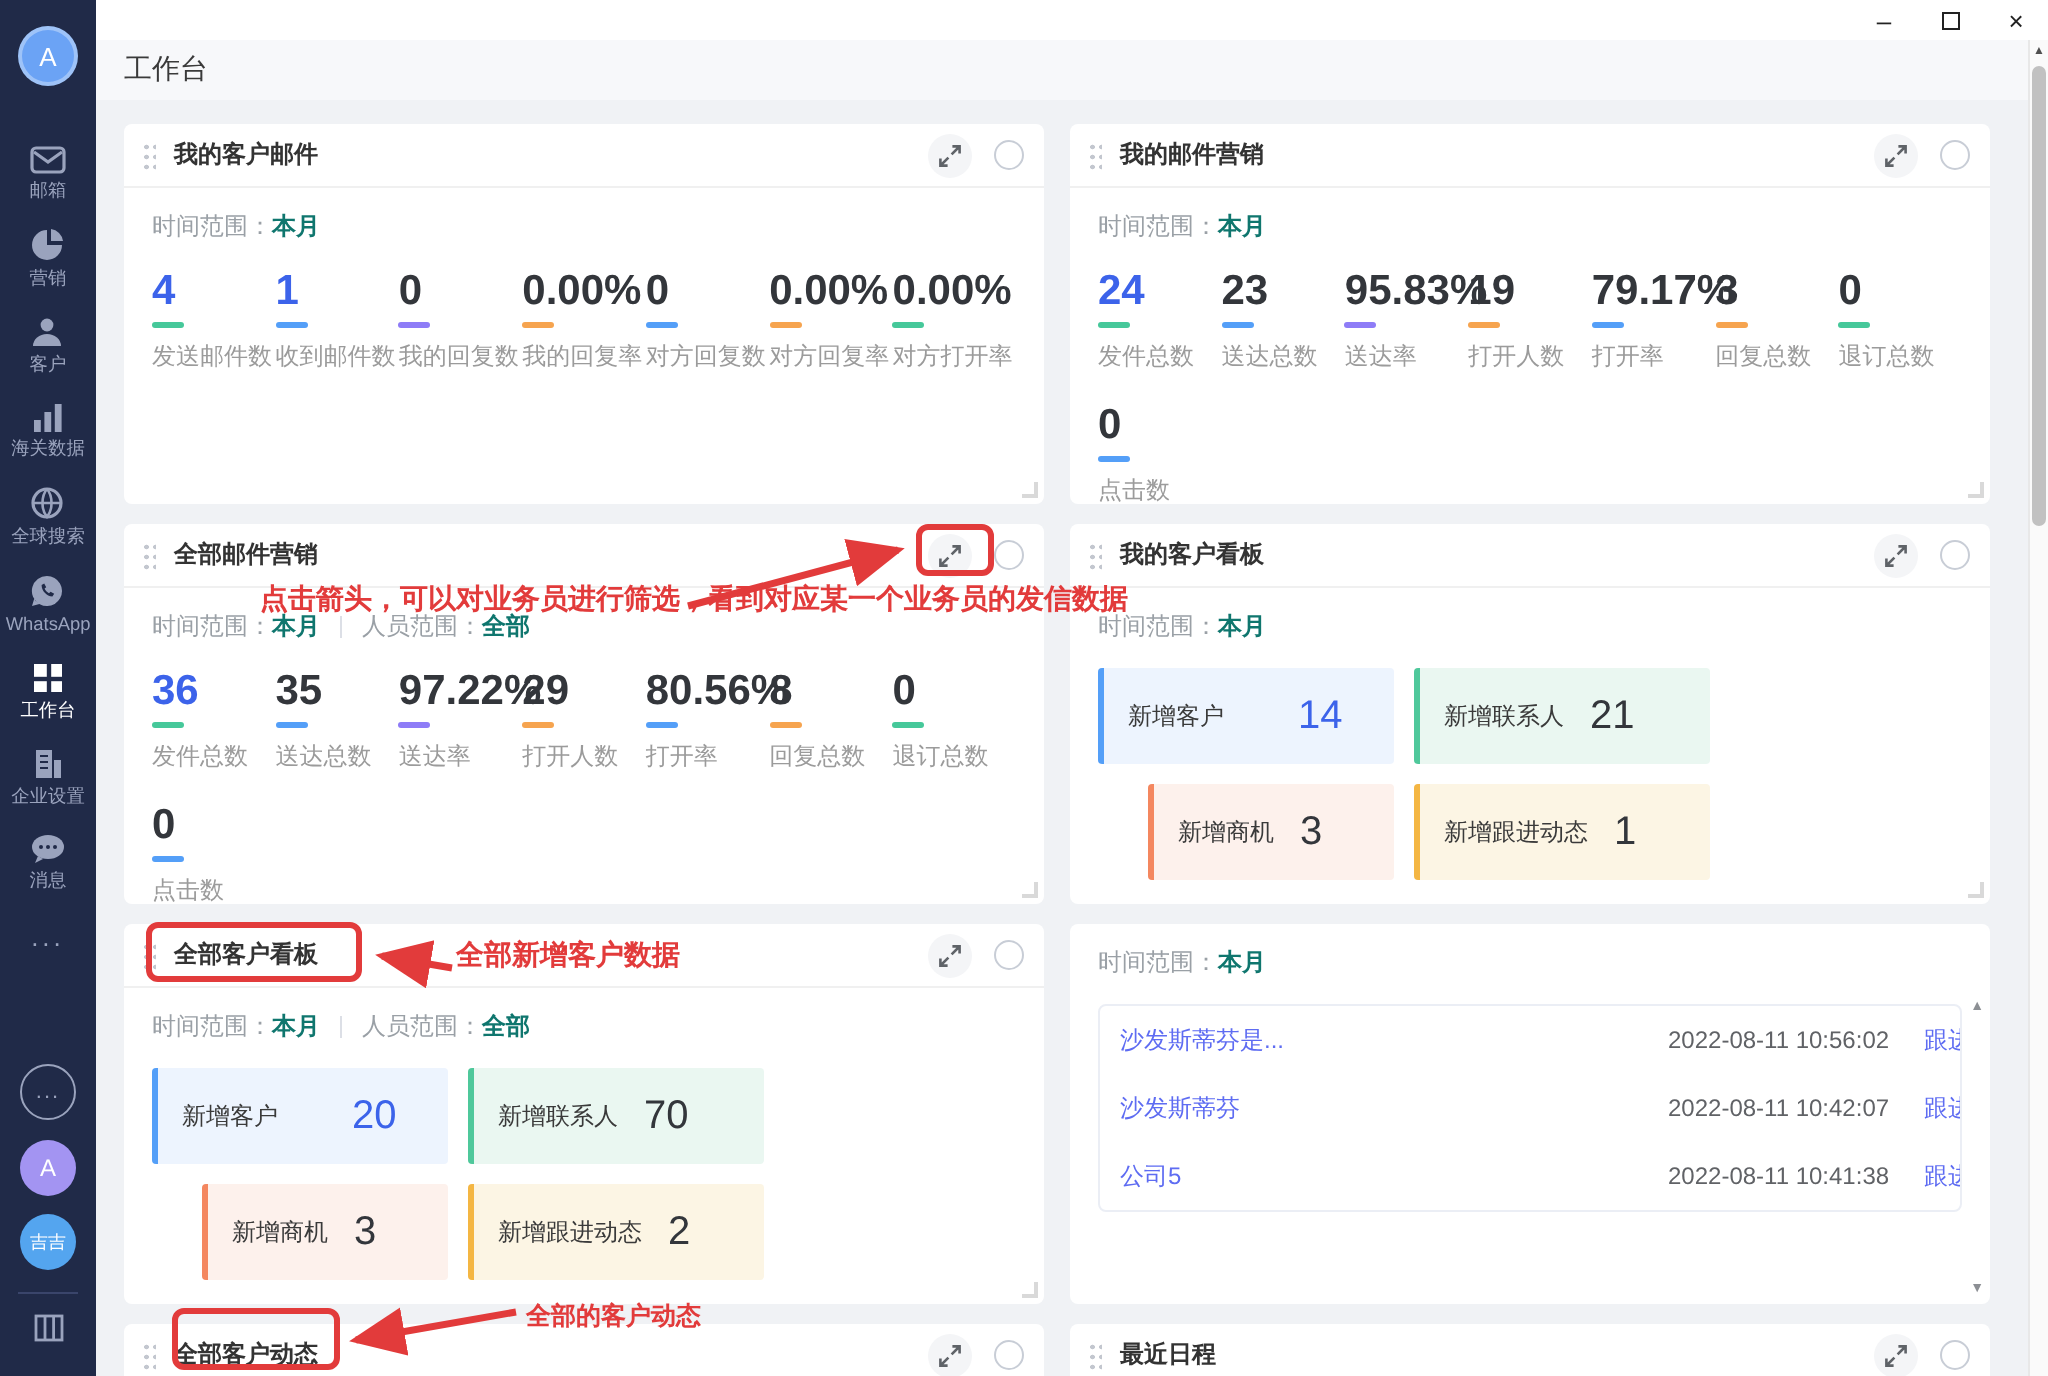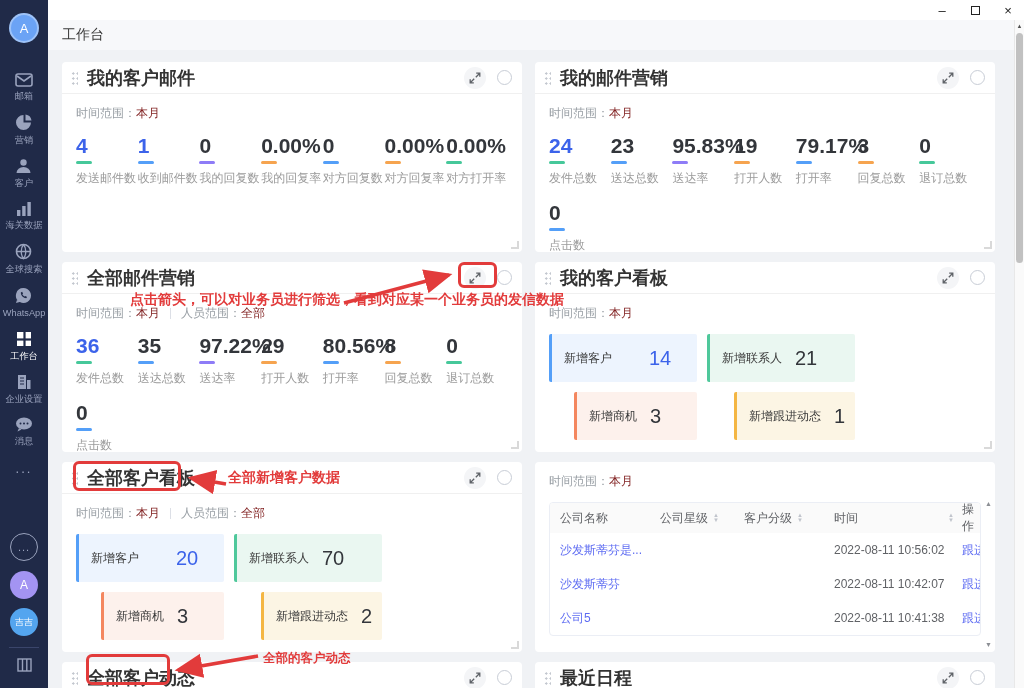--- a/index.html
+++ b/index.html
@@ -58,30 +58,30 @@
   .page-scrollbar .thumb { position:absolute; top:13px; left:1px; width:7px; height:230px;
     background:#c1c1c1; border-radius:4px; }
 
   
   .card { background:#fff; border-radius:4px; position:relative; }
   .card-header { height:32px; display:flex; align-items:center;
     padding:0 10px 0 9px; border-bottom:1px solid #f0f0f0; }
   .drag-handle { width:7px; height:14px; margin-right:9px; cursor:grab;
     background:radial-gradient(circle, #c3c7cf 1.1px, transparent 1.3px);
     background-size:4.5px 5px; }
-  .card-title { font-size:18px; font-weight:700; color:#333; white-space:nowrap; }
+  .card-title { font-size:12px; font-weight:700; color:#333; white-space:nowrap; }
   .hd-spacer { flex:1; }
   .expand-btn { width:22px; height:22px; border-radius:50%; background:#f4f5f7;
     display:flex; align-items:center; justify-content:center; cursor:pointer; }
   .refresh-btn { width:15px; height:15px; border-radius:50%;
     border:1.5px solid #c8cdd6; margin-left:11px; cursor:pointer; }
   .card-body { padding:8px 14px 0; }
   .range-row { font-size:12px; color:#9aa0a6; margin:3px 0 12px; display:flex;
     align-items:center; }
-  .range-row b { font-weight:400; color:#7f1d1d; }
+  .range-row b { font-weight:700; color:#0f766e; }
   .rdiv { display:inline-block; width:1px; height:11px; background:#dcdfe6; margin:0 10px; }
   .corner { position:absolute; right:3px; bottom:3px; width:8px; height:8px;
     border-right:2px solid #d9d9d9; border-bottom:2px solid #d9d9d9; }
 
   
   .stats { display:grid; grid-template-columns:repeat(7,1fr); row-gap:14px; }
   .stat { min-width:0; }
   .stat .num { font-size:21px; font-weight:700; color:#33363b; white-space:nowrap;
     line-height:24px; }
   .stat .num.blue { color:#3c63ea; }
@@ -95,21 +95,21 @@
   
   .tiles { display:grid; grid-template-columns:148px 148px; gap:10px; margin-top:2px; }
   .tile { height:48px; display:flex; align-items:center; padding-left:12px;
     border-radius:2px; border-left:3px solid; }
   .tile .t-lbl { font-size:12px; color:#3a3a3a; white-space:nowrap; }
   .tile .t-num { font-size:20px; font-weight:400; color:#33363b; margin-left:13px; }
   .tile .t-num.blue { color:#3c63ea; }
   .tile.th-blue  { background:#edf4fe; border-color:#549ff8;gap:24px; }
   .tile.th-green { background:#eaf7f1; border-color:#4fc89b; }
   .tile.th-red   { background:#fdf1ec; border-color:#f4875f;margin-left:25px; }
-  .tile.th-yellow{ background:#fcf5e4; border-color:#f4b643;margin-left:27px; }
+  .tile.th-yellow{ background:#fcf5e4; border-color:#f4b643; }
 
   
   .tablebox { border:1px solid #ebeef5; border-radius:4px; overflow:hidden; }
   .thead { display:flex; align-items:center; background:#fafafa; height:30px;
     padding:0 10px; font-size:12px; color:#606266; }
   .trow { display:flex; align-items:center; height:34px; padding:0 10px; font-size:12px; }
   .c-company { flex:0 0 100px; }
   .c-star { flex:0 0 84px; display:flex; align-items:center; }
   .c-grade { flex:0 0 90px; display:flex; align-items:center; }
   .c-time { flex:0 0 128px; display:flex; align-items:center; }
@@ -546,45 +546,20 @@
         <span class="corner"></span>
       </div>
 
       <div class="card">
         <div class="card-body">
           <div class="range-row">
             <span>时间范围：</span>
               <b>本月</b>
           </div>
           <div class="tablebox">
-            <div class="thead">
-              <div class="c-company">公司名称</div>
-              <div class="c-star">
-                  <span>公司星级</span>
-                  <span class="caret">
-                    <i>▲</i>
-                    <i>▼</i>
-                  </span>
-                </div>
-              <div class="c-grade">
-                  <span>客户分级</span>
-                  <span class="caret">
-                    <i>▲</i>
-                    <i>▼</i>
-                  </span>
-                </div>
-              <div class="c-time">
-                  <span>时间</span>
-                  <span class="caret" style="margin-left:auto;margin-right:8px;">
-                    <i>▲</i>
-                    <i>▼</i>
-                  </span>
-                </div>
-              <div class="c-op">操作</div>
-            </div>
             <div class="trow">
               <div class="c-company"><span class="company-link">沙发斯蒂芬是...</span></div>
               <div class="c-star"></div>
               <div class="c-grade"></div>
               <div class="c-time">
                   <span class="time-txt">2022-08-11 10:56:02</span>
                 </div>
               <div class="c-op">
                   <span class="op-link">跟进</span>
                 </div>

